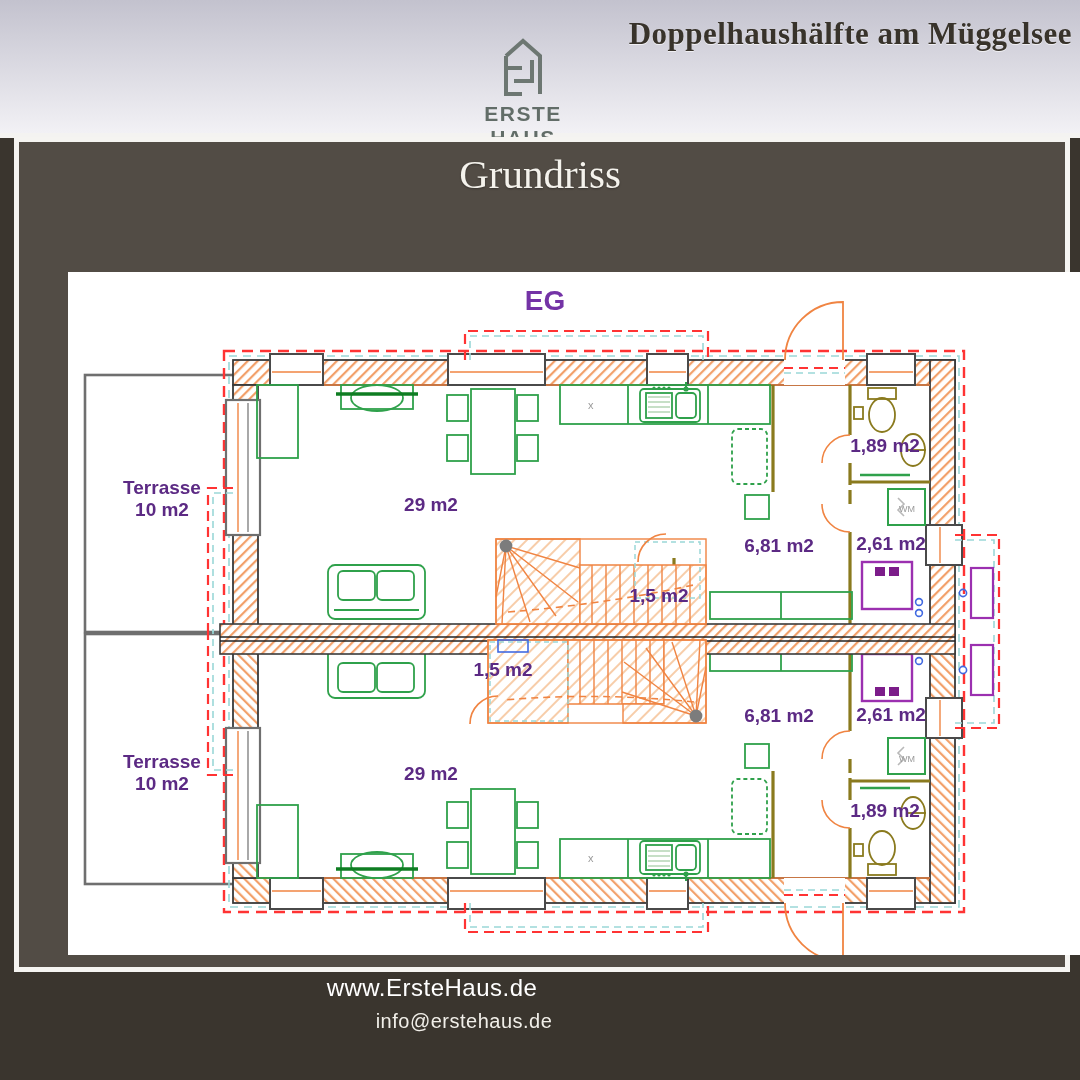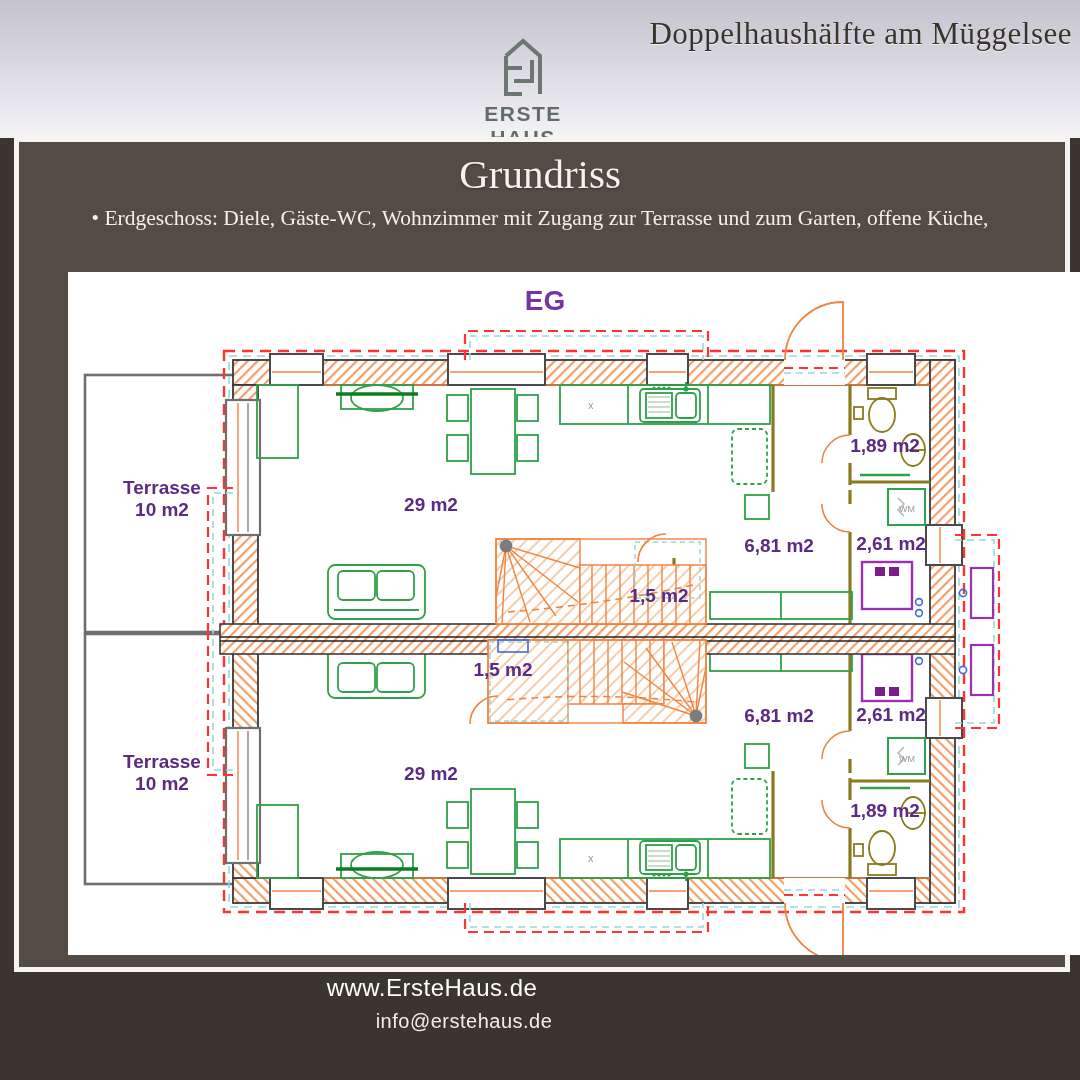--- a/index.html
+++ b/index.html
@@ -8,21 +8,21 @@
     background:#3a352e;font-family:"Liberation Sans",sans-serif;
   }
   
   .header{
     position:absolute;left:0;top:0;width:1080px;height:133px;
     background:linear-gradient(180deg,#c3c2ce 0%,#d6d5de 40%,#f2f1f5 100%);
     border-bottom:5px solid #f4f3f1;
   }
   .header-title{
     position:absolute;top:16px;right:8px;
-    font-family:"Liberation Serif",serif;font-weight:normal;font-size:31px;
+    font-family:"Liberation Serif",serif;font-weight:bold;font-size:31px;
     color:#38332b;text-shadow:0 1px 0 rgba(255,255,255,.65);
     letter-spacing:.5px;white-space:nowrap;
   }
   .logo{position:absolute;left:448px;top:36px;width:150px;text-align:center;}
   .logo svg{display:block;margin:0 auto;}
   .logo-name{margin-top:2px;font-size:21px;font-weight:bold;color:#626d68;letter-spacing:1.5px;}
   .logo-sub{margin-top:3px;font-size:9px;font-weight:bold;color:#6a756f;letter-spacing:6px;}
   
   .inner-panel{
     position:absolute;left:14px;top:137px;width:1046px;height:825px;
@@ -74,21 +74,21 @@
     </span>
     <div class="logo-name">ERSTE HAUS</div>
     <div class="logo-sub">GMBH</div>
   </div>
 </div>
 
 <div class="inner-panel"></div>
 
 <div class="section-title">Grundriss</div>
 <div class="section-bullet">
-  <span>• Erdgeschoss: Diele, Gäste-WC, Wohnzimmer mit Zugang zur Terrasse und zum Garten, offene Küche,</span><br>
+  <br>
 </div>
 
 <div class="plan-panel">
 <svg width="944" height="683" viewBox="0 0 944 683">
   <defs>
     <pattern id="hw" width="7" height="7" patternUnits="userSpaceOnUse" patternTransform="rotate(45)">
       <rect width="7" height="7" fill="#ffffff"></rect>
       <line x1="1" y1="0" x2="1" y2="7" stroke="#f2a06a" stroke-width="2.4"></line>
     </pattern>
     <pattern id="hs" width="9" height="9" patternUnits="userSpaceOnUse" patternTransform="rotate(45)">

